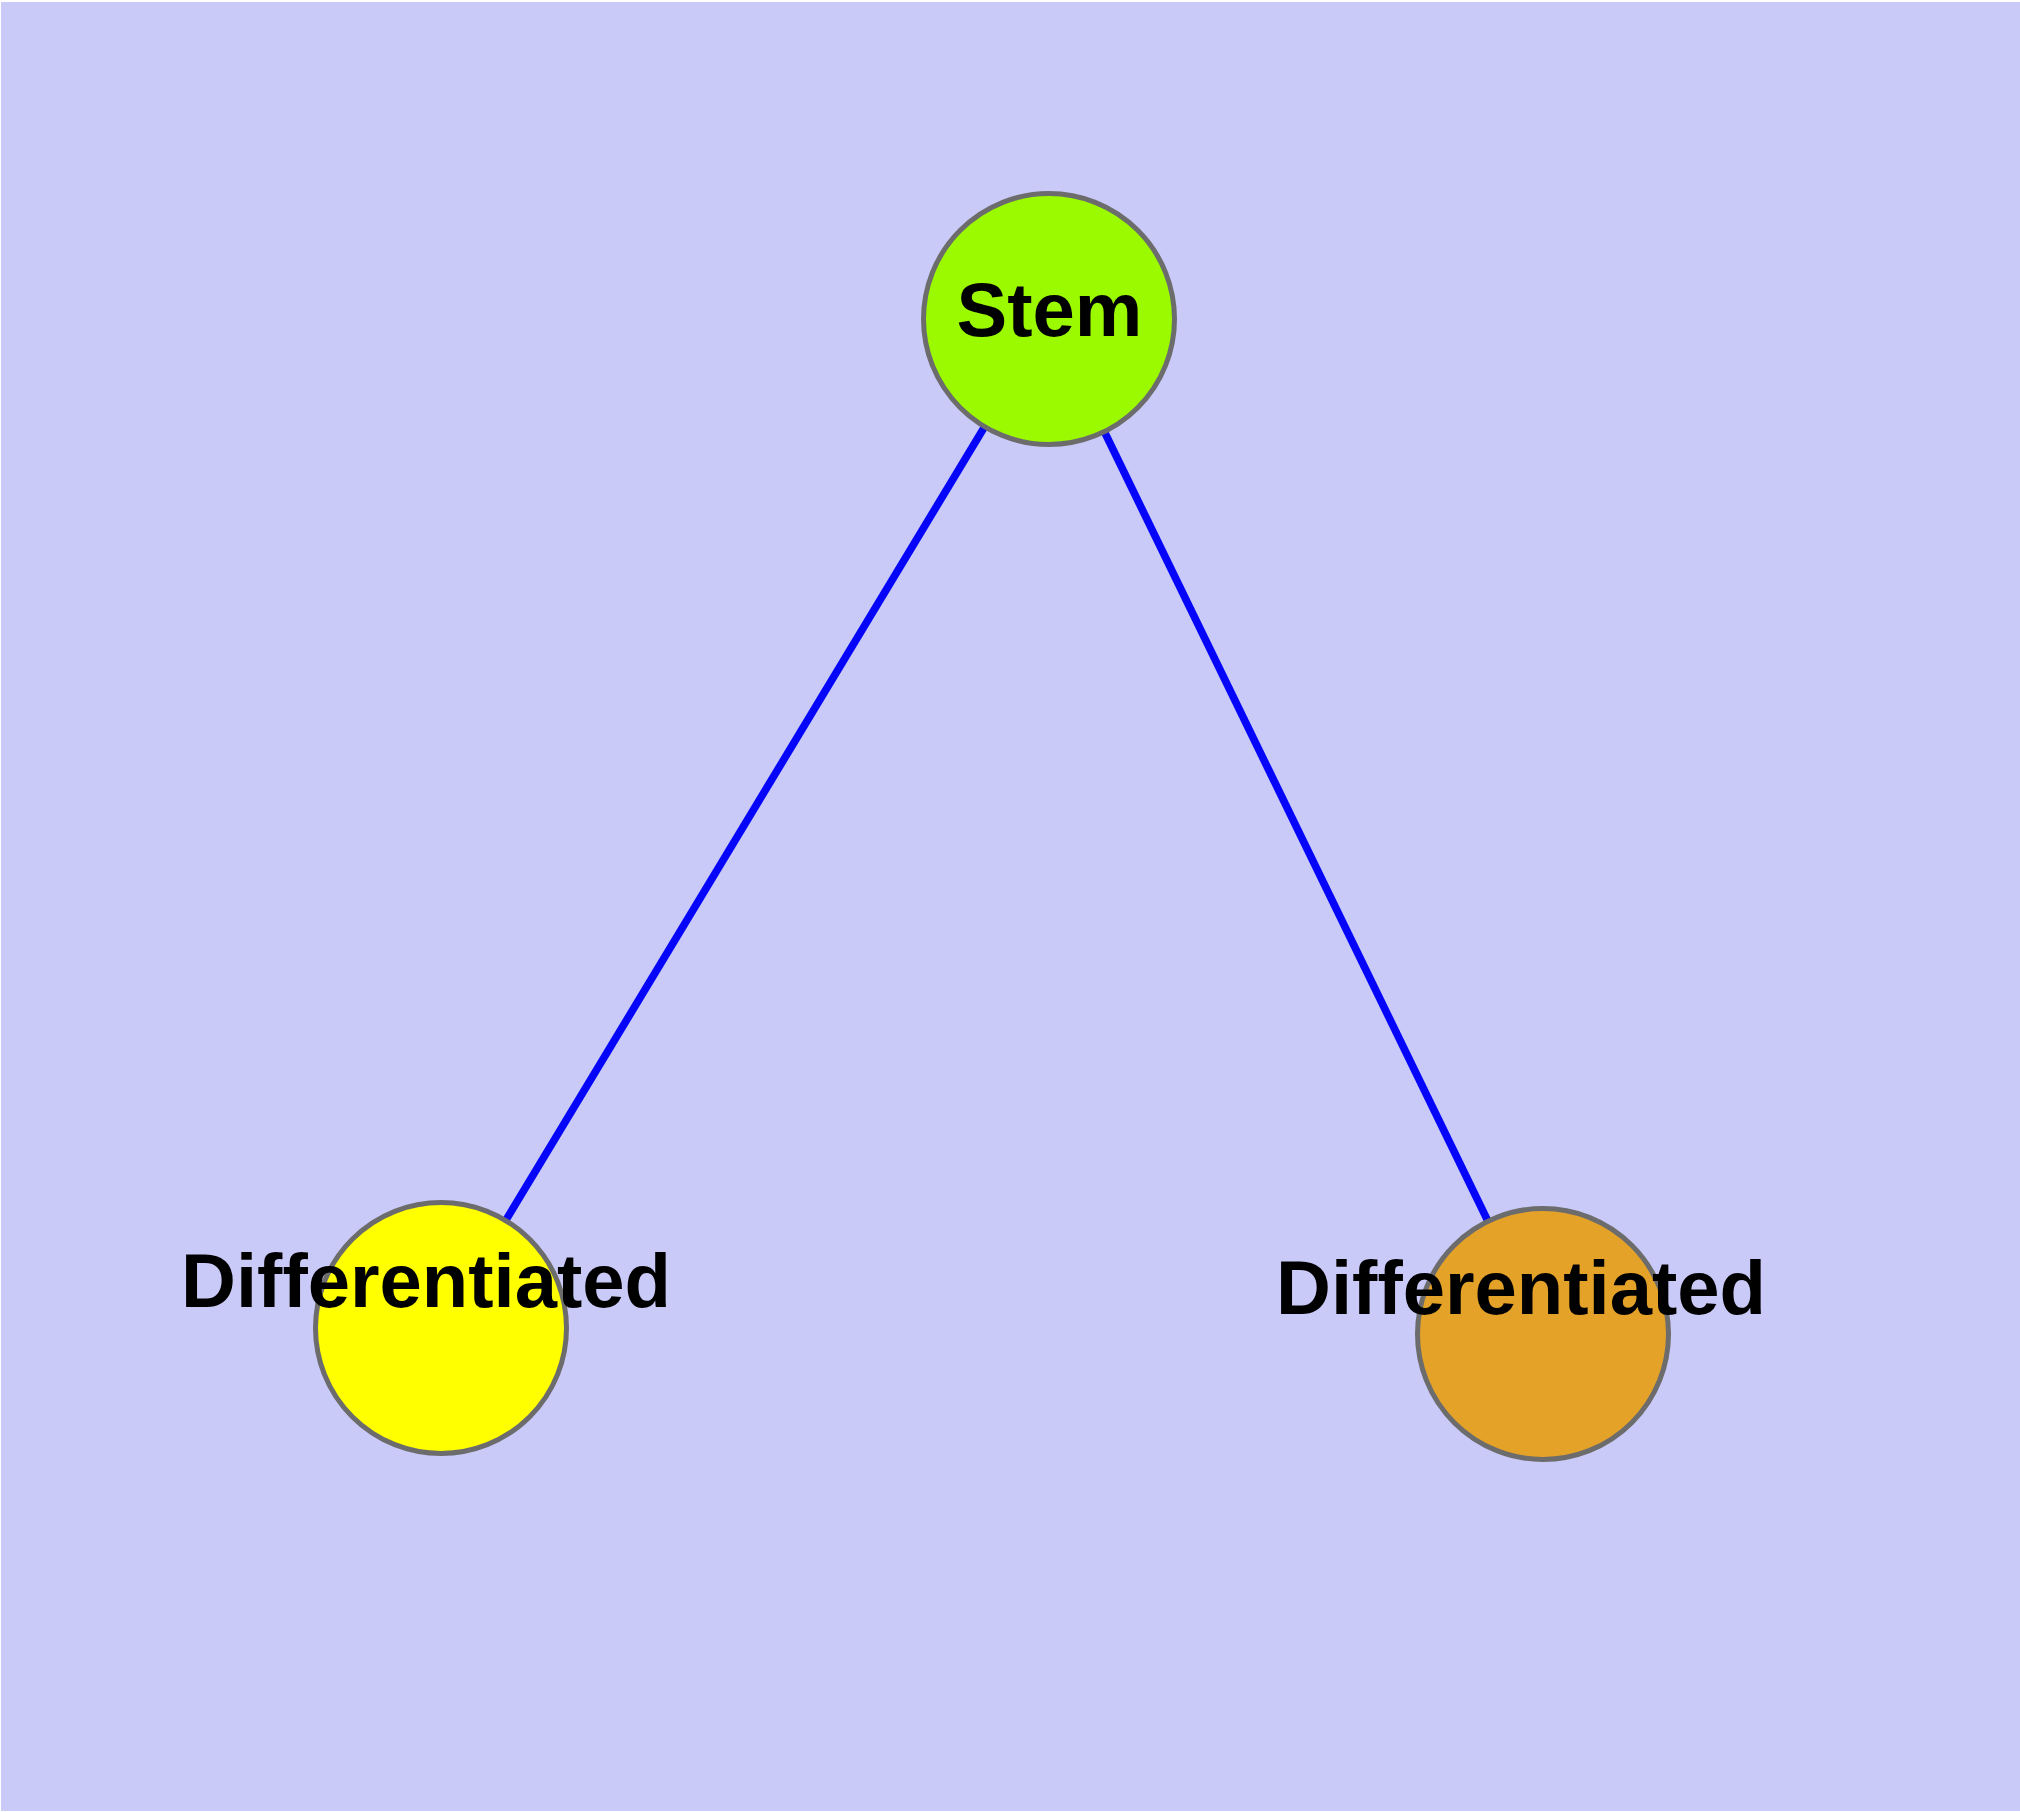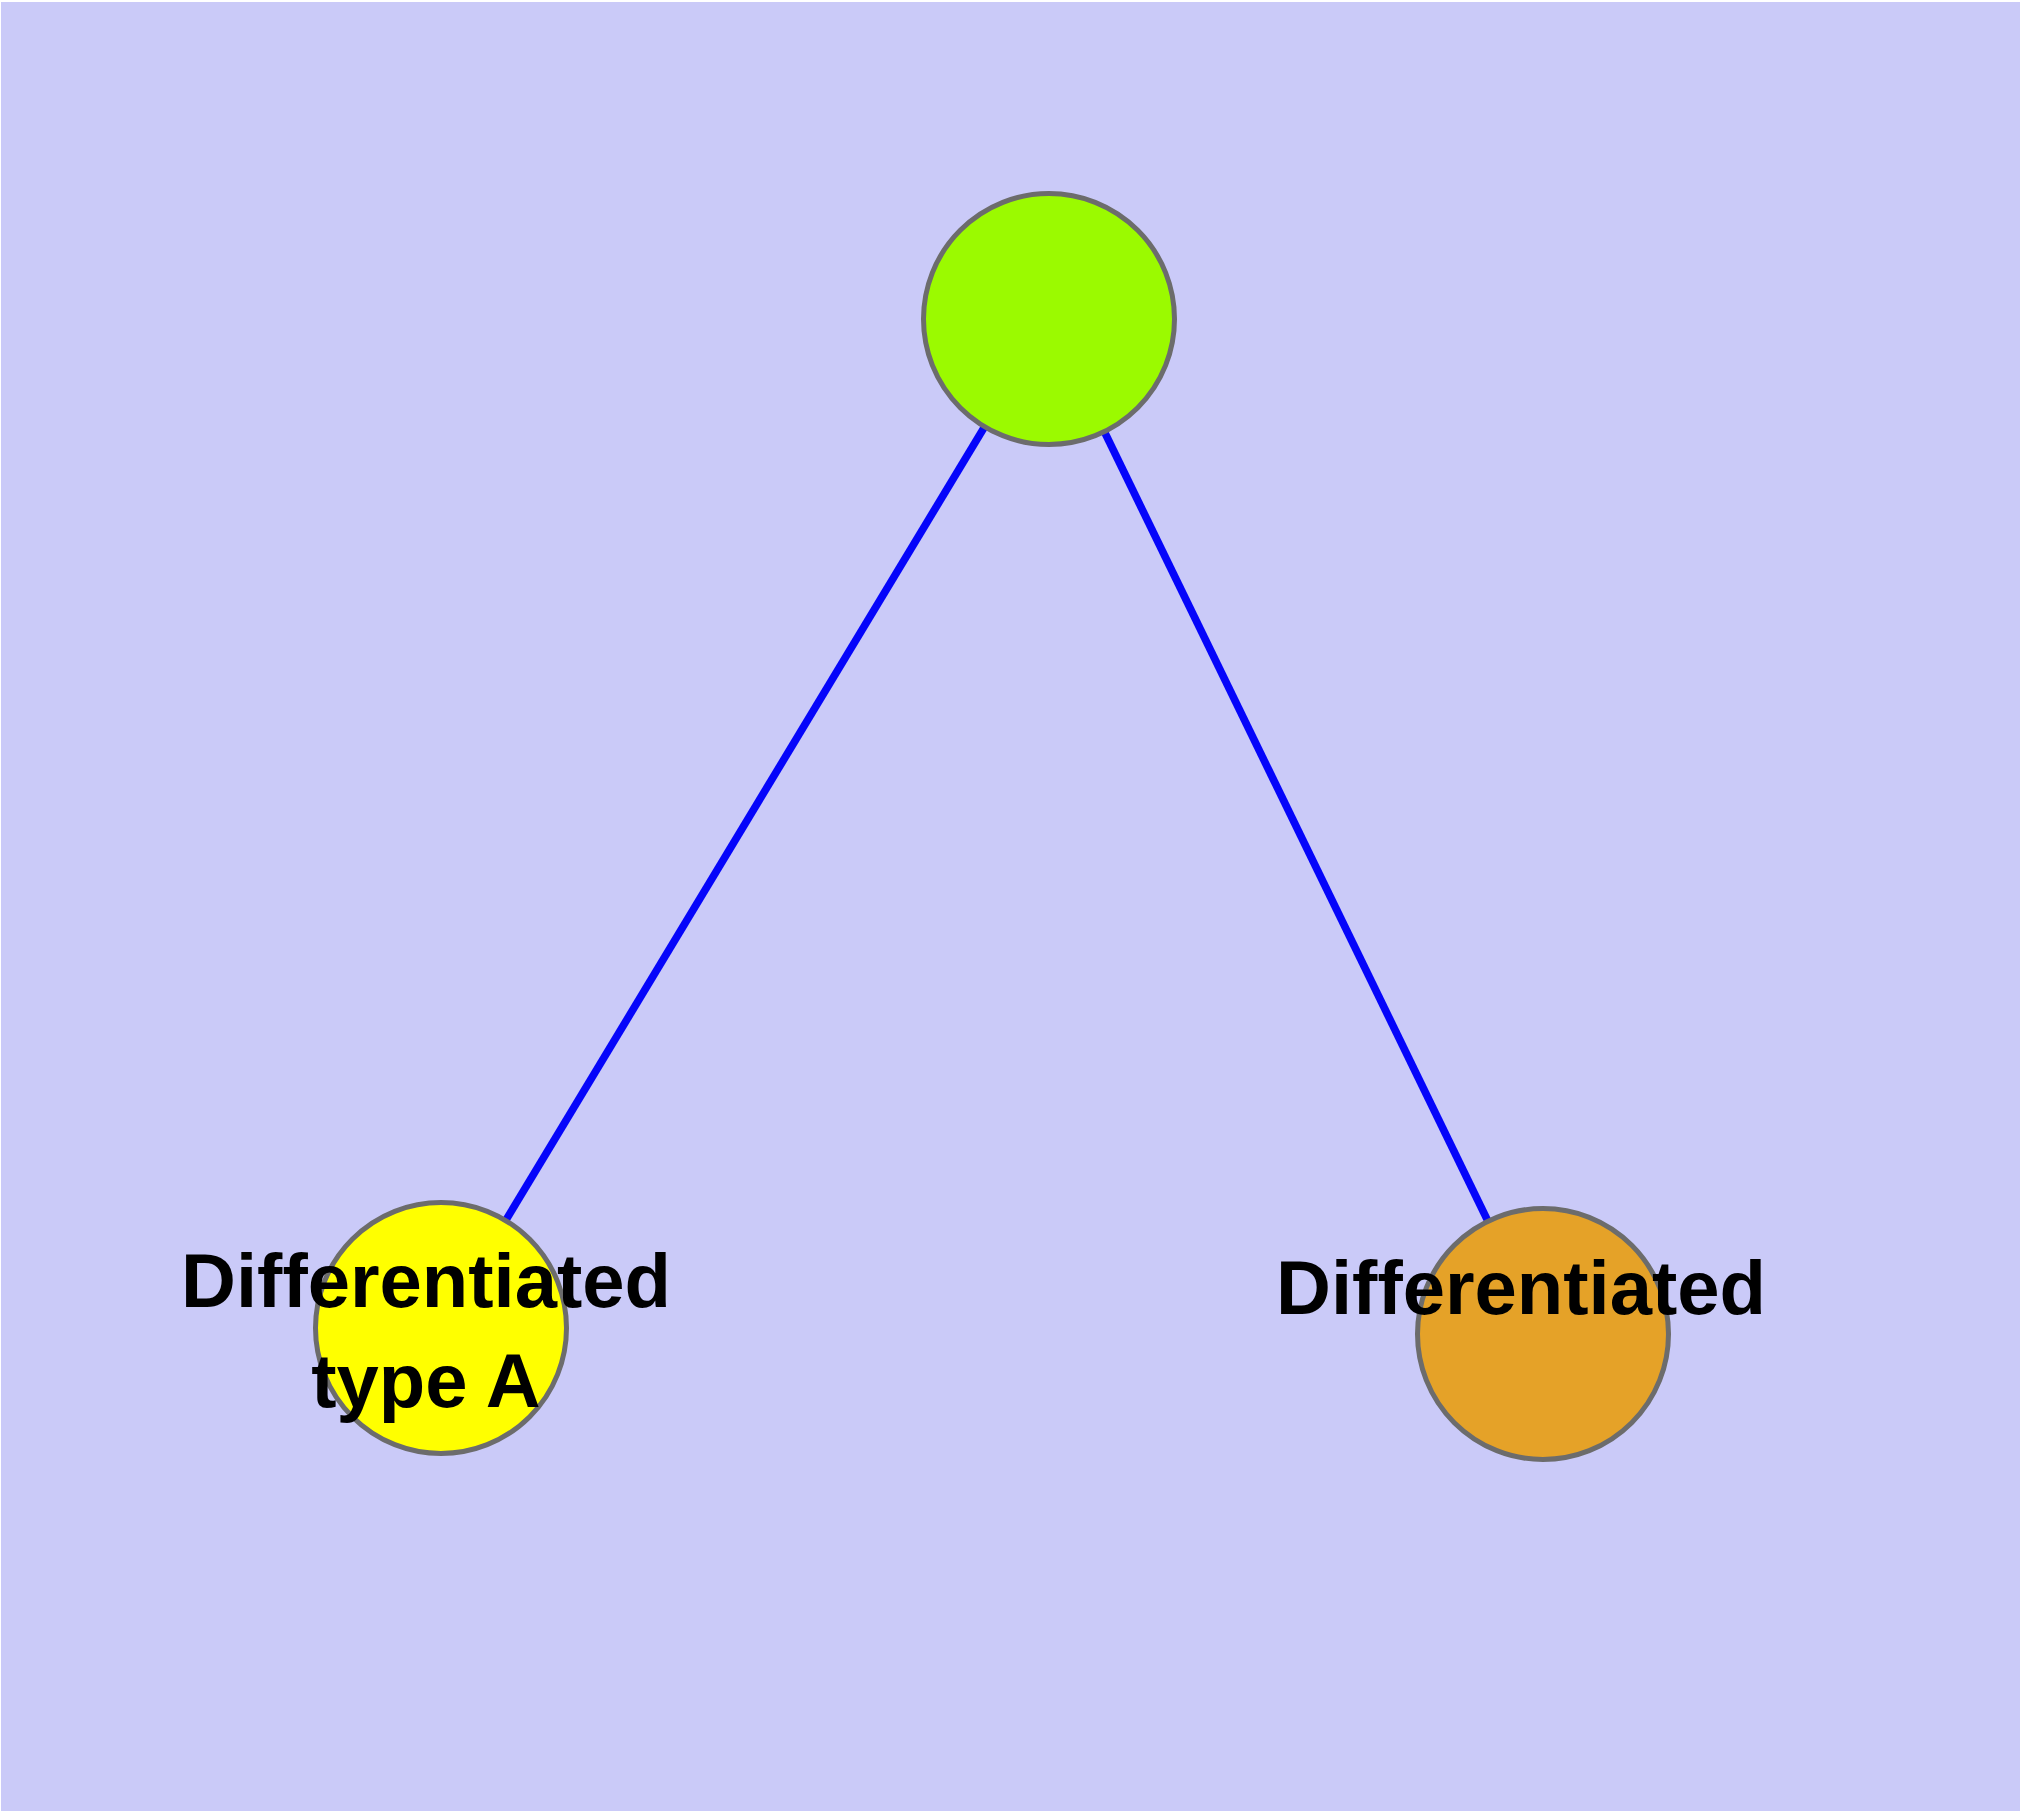--- a/index.html
+++ b/index.html
@@ -66,24 +66,26 @@
 
   <svg class="edges" viewBox="0 0 2384 2138" xmlns="http://www.w3.org/2000/svg">
     <line class="edge" x1="1237" y1="374" x2="519" y2="1564" stroke="#0505fa"></line>
     <line class="edge" x1="1237" y1="374" x2="1819" y2="1572" stroke="#0505fa"></line>
   </svg>
 
   <div class="circle circle-stem" style="background: rgb(155, 250, 0); border-color: rgb(108, 108, 108);"></div>
   <div class="circle circle-type-a" style="background: rgb(255, 255, 0); border-color: rgb(108, 108, 108);"></div>
   <div class="circle circle-type-b" style="background: rgb(229, 162, 40); border-color: rgb(108, 108, 108);"></div>
 
+  <div class="label label-stem" style="color: rgb(0, 0, 0);">
+    <span>Stem</span>
+  </div>
 
   <div class="label label-type-a" style="color: rgb(0, 0, 0);">
     <span>Differentiated</span><br>
-    <span>type A</span>
   </div>
 
   <div class="label label-type-b" style="color: rgb(0, 0, 0);">
     <span>Differentiated</span><br>
   </div>
 
 </div>
 
 
 </body></html>

